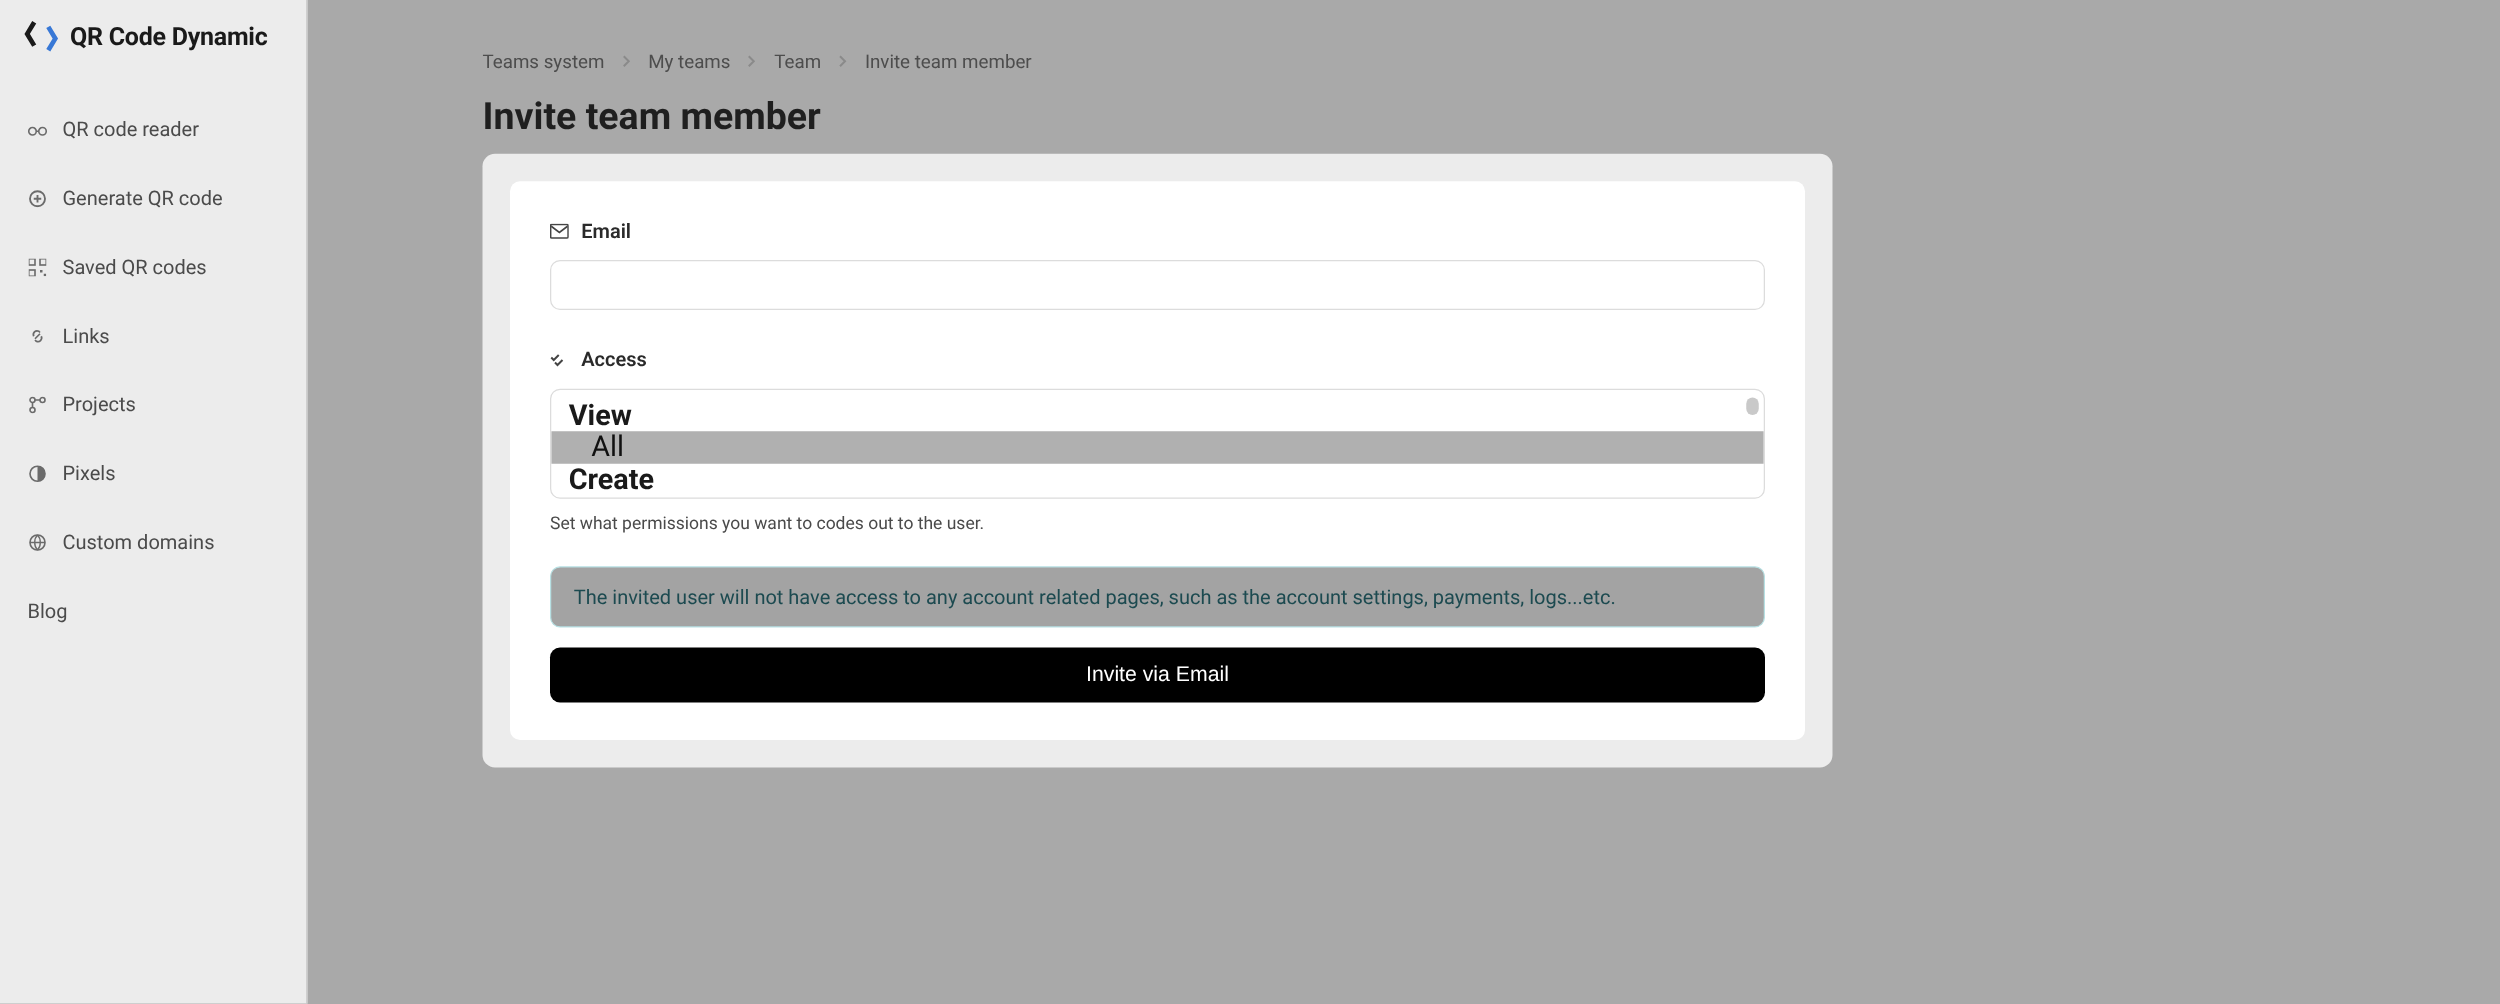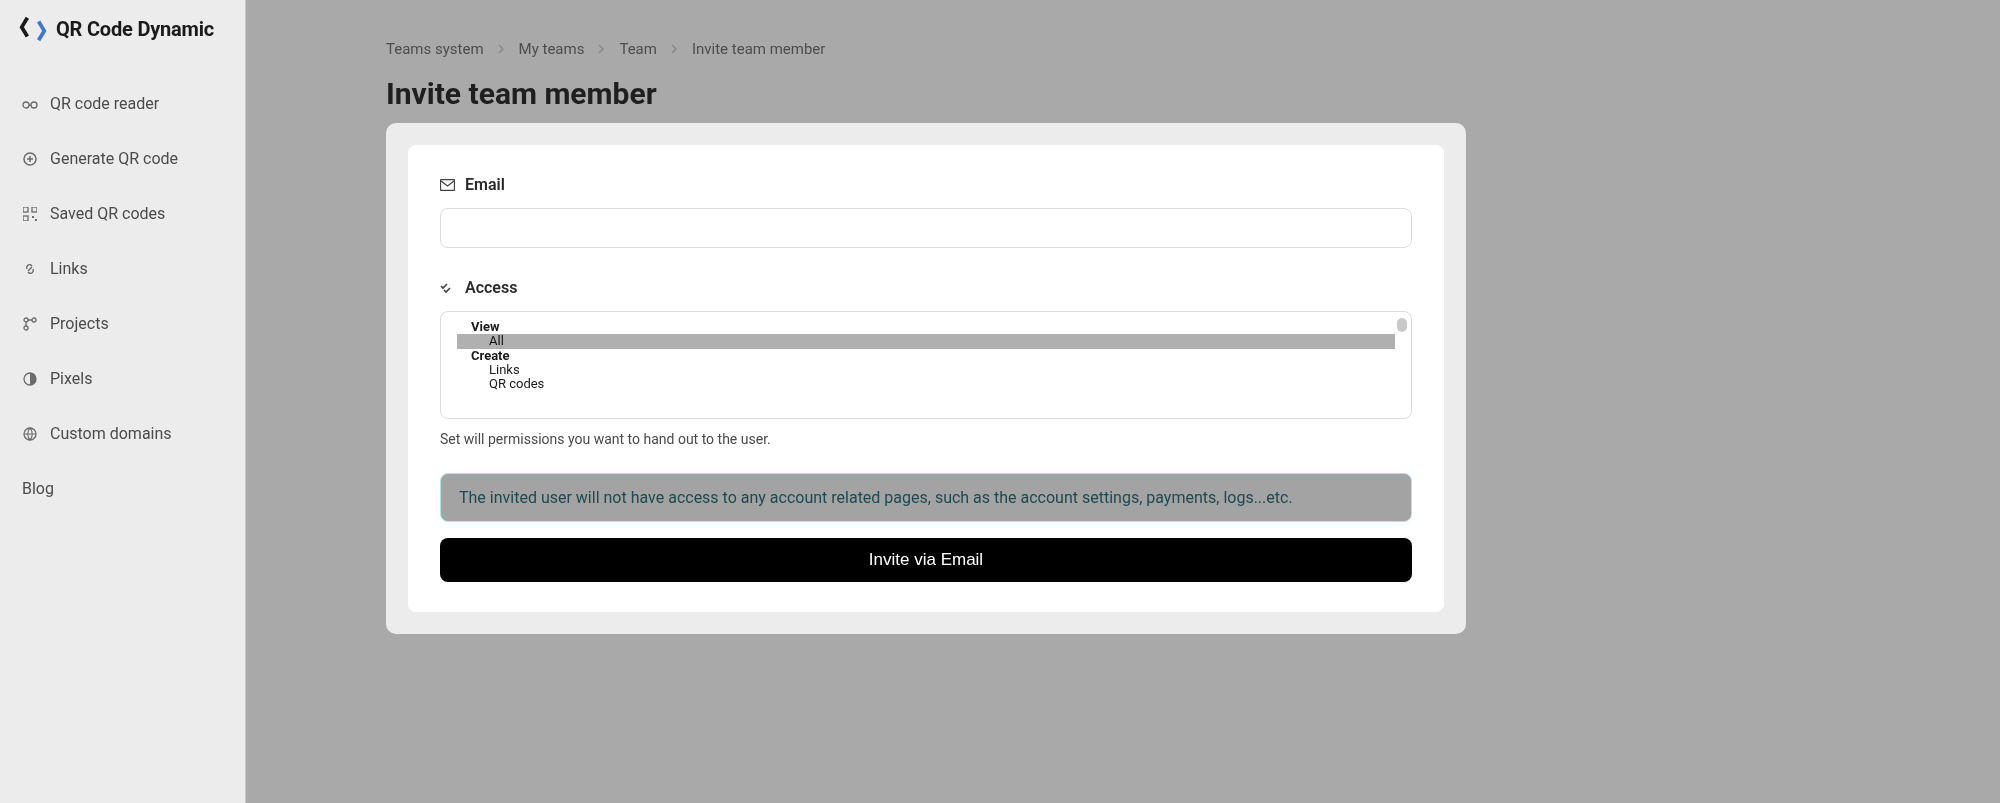--- a/index.html
+++ b/index.html
@@ -101,24 +101,24 @@
       border-radius: 8px;
       padding: 0 12px;
       font-size: 15px;
       background: #fff;
       margin-bottom: 30px;
     }
     .access-box {
       width: 100%;
       border: 1px solid #dcdcdc;
       border-radius: 8px;
-      padding: 8px 16px;
-      font-size: 13px;
+      padding: 8px 0;
+      font-size: 23px;
       position: relative;
-      height: 108px;
+      height: 88px;
       overflow: hidden;
     }
     .opt-group {
       font-weight: 700;
       padding: 0 14px;
       line-height: 1.1;
     }
     .opt-item {
       padding: 0 14px 0 32px;
       line-height: 1.1;
@@ -294,21 +294,21 @@
           <span>Access</span>
         </label>
         <div class="access-box">
           <div class="opt-group">View</div>
           <div class="opt-item selected">All</div>
           <div class="opt-group">Create</div>
           <div class="opt-item">Links</div>
           <div class="opt-item">QR codes</div>
           <div class="access-scrollbar"></div>
         </div>
-        <div class="help-text">Set will permissions you want to hand out to the user.</div>
+        <div class="help-text">Set what permissions you want to codes out to the user.</div>
 
         <div class="info-banner">The invited user will not have access to any account related pages, such as the account settings, payments, logs...etc.</div>
 
         <button class="submit-btn">Invite via Email</button>
       </div>
     </div>
   </div>
 </main>
 
 </body></html>

